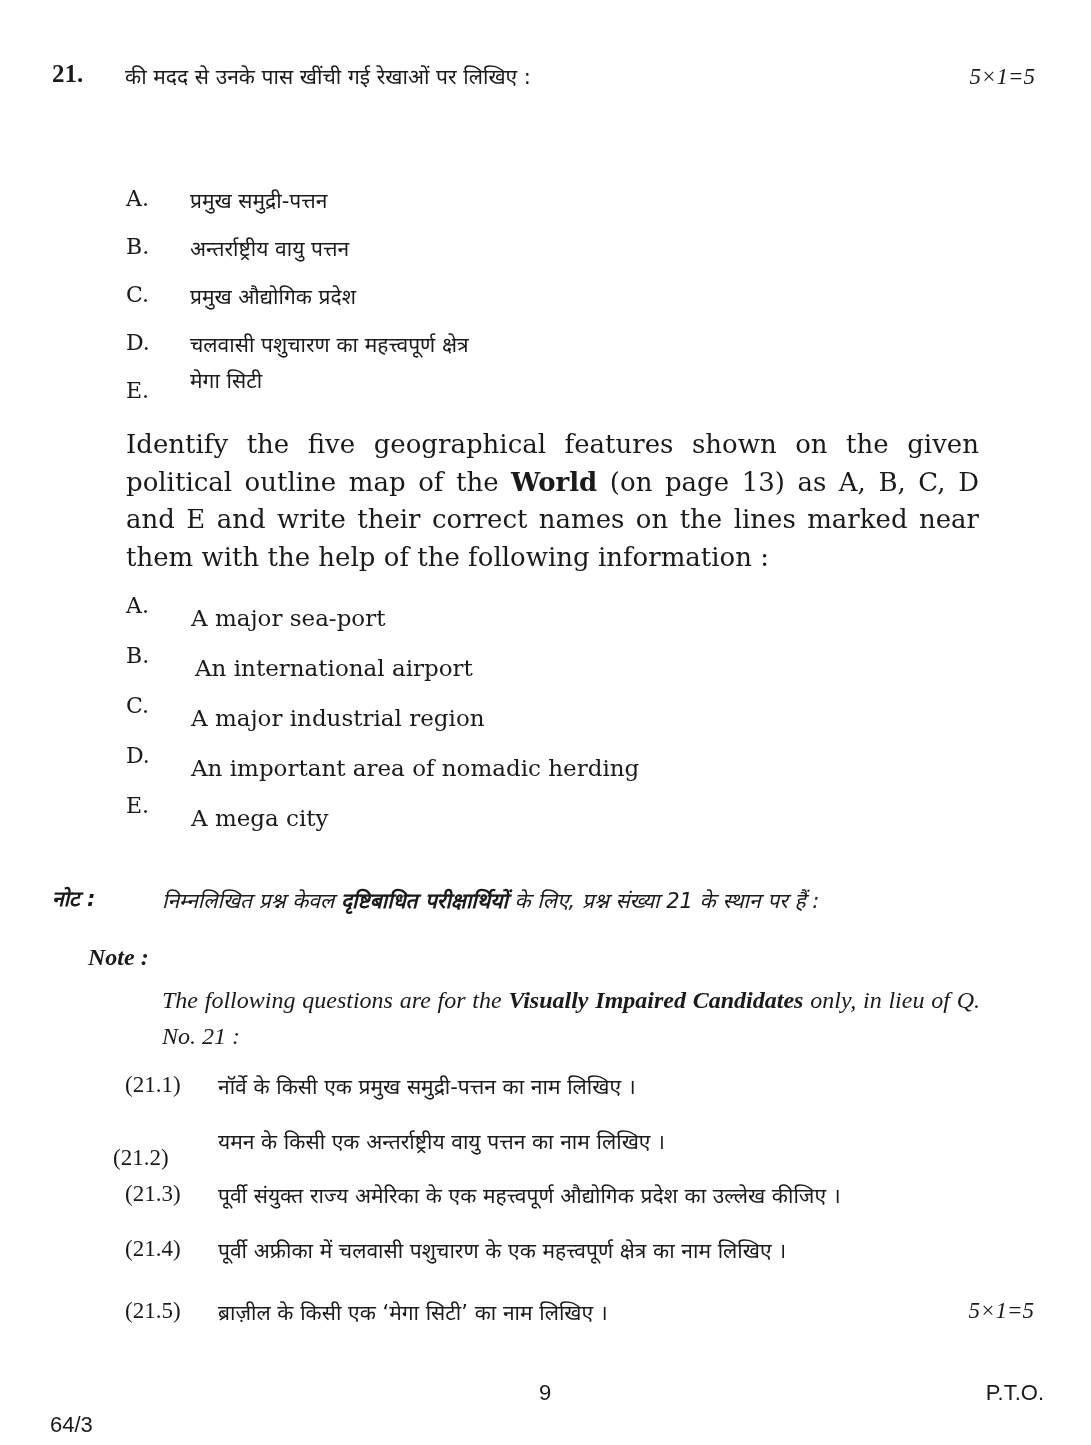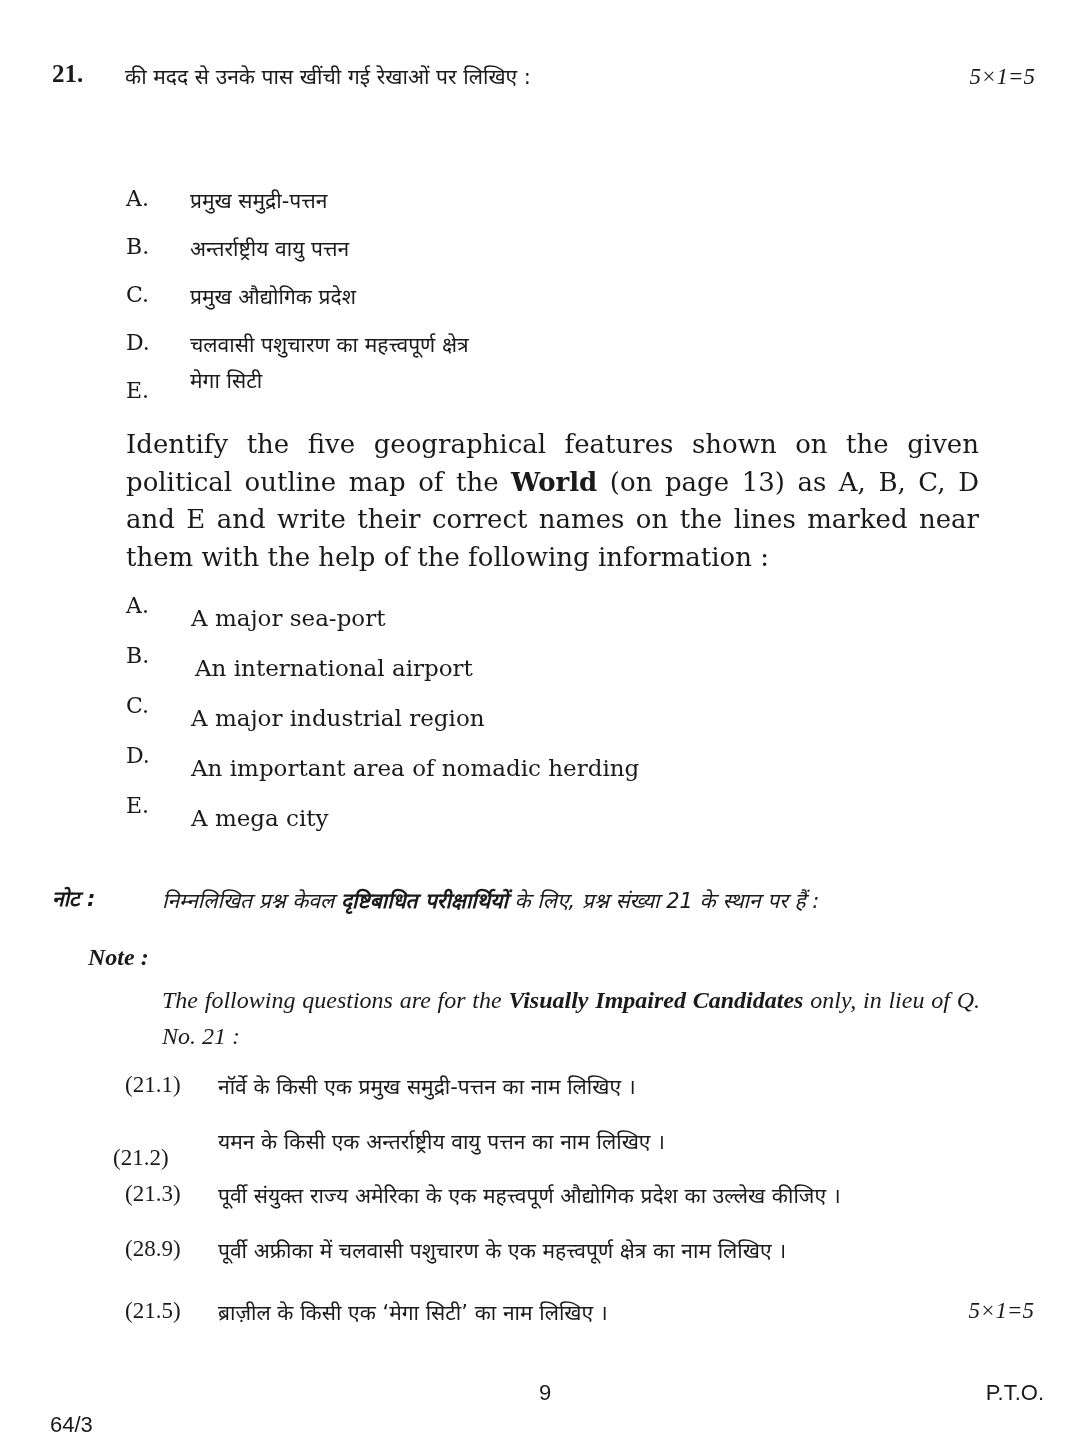--- a/index.html
+++ b/index.html
@@ -98,21 +98,21 @@
 <div>
   <div class="abs sub-num" style="left:125px; top:1072px;">(21.1)</div>
   <div class="abs hi" style="left:218px; top:1072px;">नॉर्वे के किसी एक प्रमुख समुद्री-पत्तन का नाम लिखिए ।</div>
 
   <div class="abs sub-num" style="left:113px; top:1127px;margin-top:18px;">(21.2)</div>
   <div class="abs hi" style="left:218px; top:1127px;">यमन के किसी एक अन्तर्राष्ट्रीय वायु पत्तन का नाम लिखिए ।</div>
 
   <div class="abs sub-num" style="left:125px; top:1181px;">(21.3)</div>
   <div class="abs hi" style="left:218px; top:1181px;">पूर्वी संयुक्त राज्य अमेरिका के एक महत्त्वपूर्ण औद्योगिक प्रदेश का उल्लेख कीजिए ।</div>
 
-  <div class="abs sub-num" style="left:125px; top:1236px;">(28.9)</div>
+  <div class="abs sub-num" style="left:125px; top:1236px;">(21.4)</div>
   <div class="abs hi" style="left:218px; top:1236px;">पूर्वी अफ्रीका में चलवासी पशुचारण के एक महत्त्वपूर्ण क्षेत्र का नाम लिखिए ।</div>
 
   <div class="abs sub-num" style="left:125px; top:1298px;">(21.5)</div>
   <div class="abs hi" style="left:218px; top:1298px;">ब्राज़ील के किसी एक ‘मेगा सिटी’ का नाम लिखिए ।</div>
   <div class="abs marks" style="right:57px; top:1298px;">5×1=5</div>
 </div>
 
 <div>
   <div class="abs footer" style="left:50px; top:1380px;margin-top:32px;">64/3</div>
   <div class="abs footer" style="left:539px; top:1380px;">9</div>

